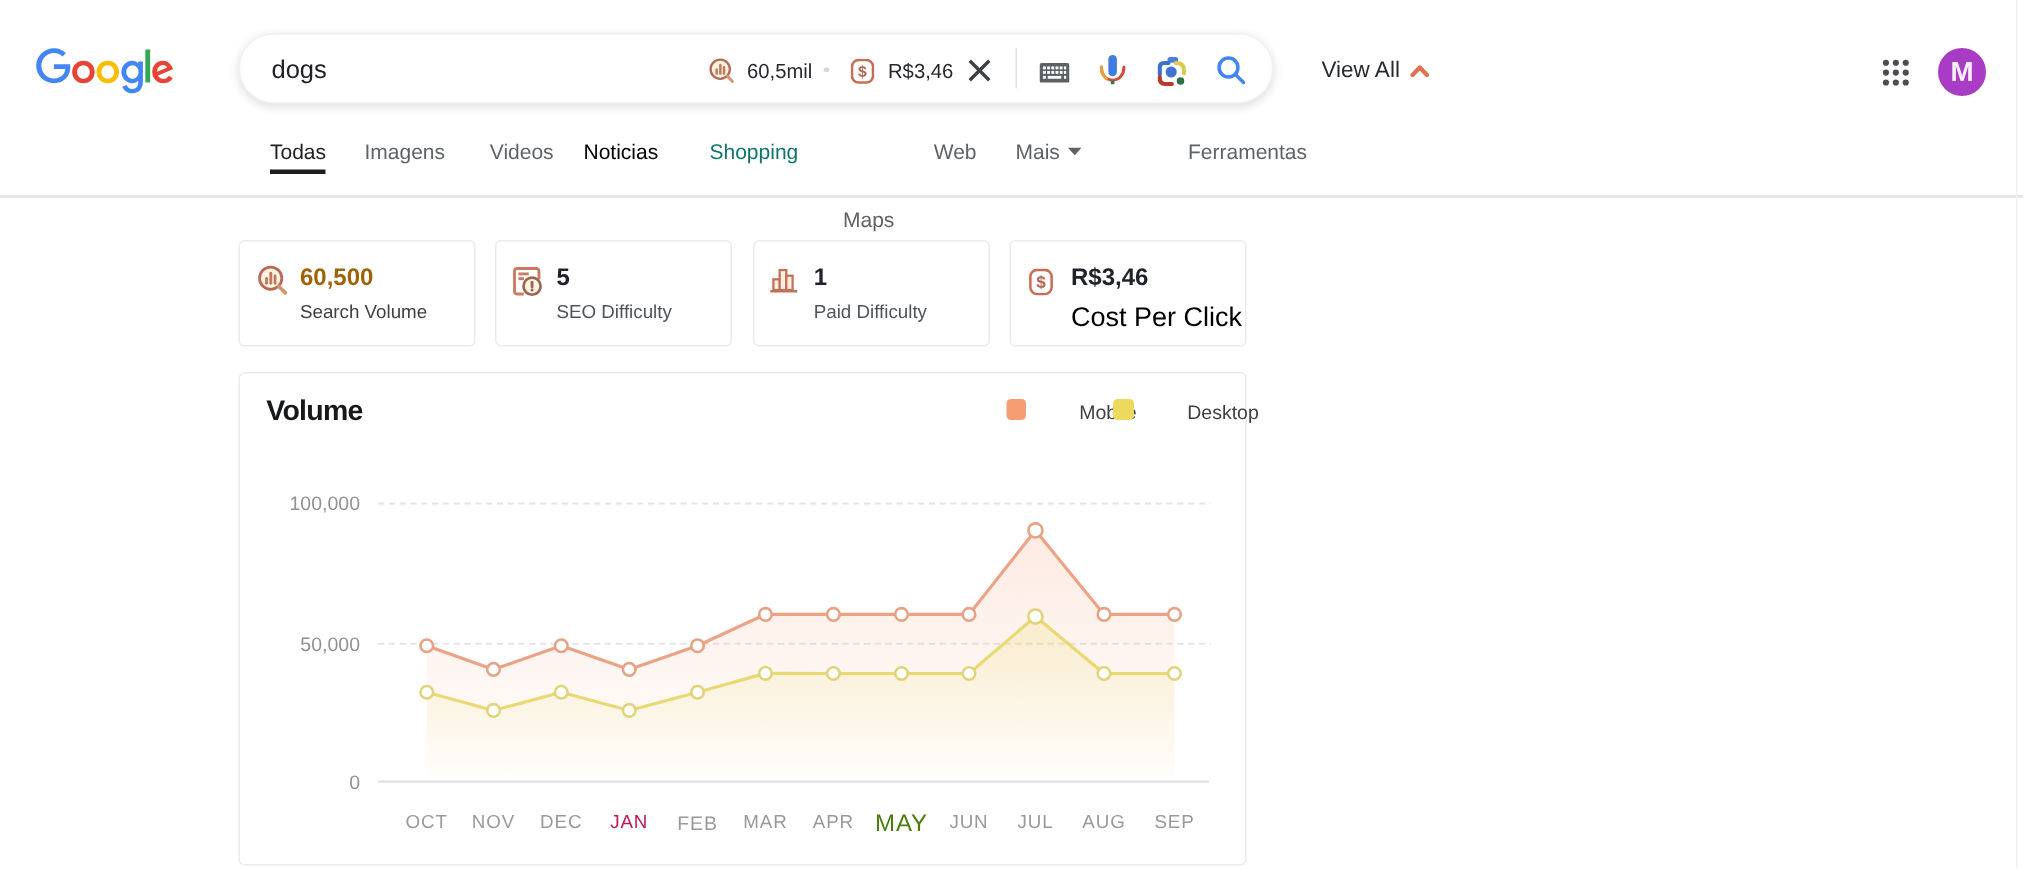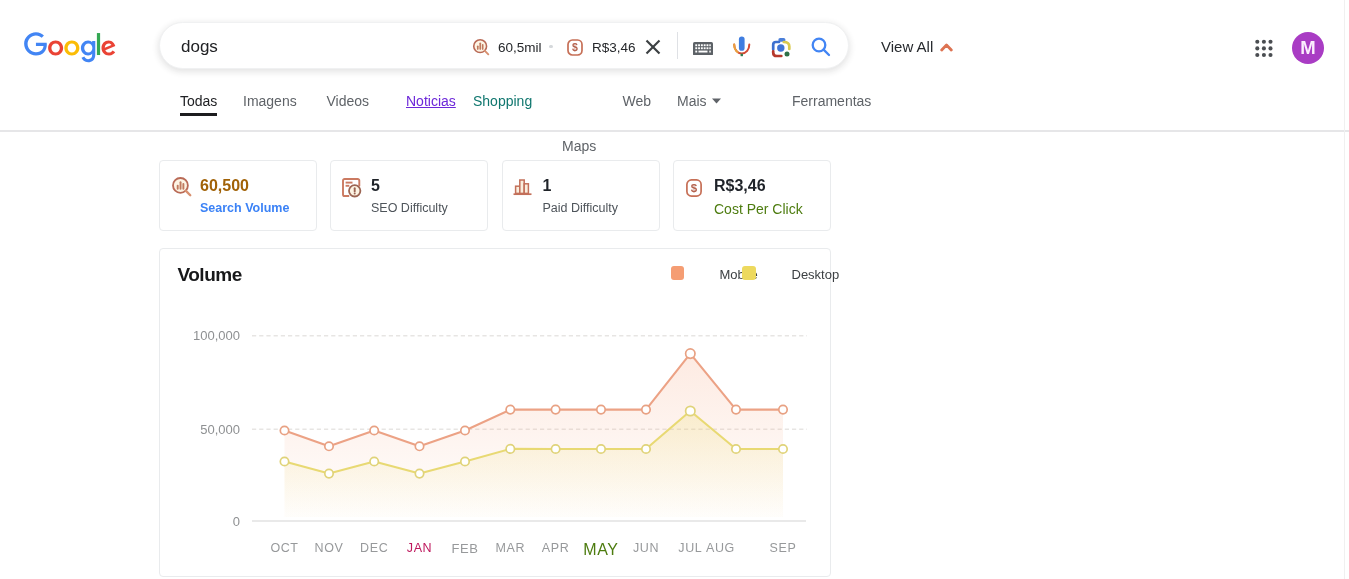--- a/index.html
+++ b/index.html
@@ -103,21 +103,21 @@
       <circle cx="17.5" cy="17" r="2.05"></circle>
   </g>
 </svg>
 
 <div class="abs" style="left:1292px;top:32px;width:32px;height:32px;border-radius:50%;background:#a93cc4;color:#fbeefd;font-size:18.5px;font-weight:bold;text-align:center;line-height:32px;">M</div>
 
 <div class="abs" style="left:180px;top:92.8px;font-size:14px;color:#202124;">Todas</div>
 <div class="abs" style="left:180px;top:112.5px;width:37px;height:3px;background:#1c1d1f;"></div>
 <div class="abs" style="left:243px;top:92.8px;font-size:14px;color:#5f6368;">Imagens</div>
 <div class="abs" style="left:326.5px;top:92.8px;font-size:14px;color:#5f6368;">Videos</div>
-<div class="abs" style="left:406px;top:92.8px;font-size:14px;color:#6d28d9;text-decoration:underline;">Noticias</div>
+<div class="abs" style="left:389px;top:92.8px;font-size:14px;color:#000000;">Noticias</div>
 <div class="abs" style="left:473px;top:92.8px;font-size:14px;color:#0f766e;">Shopping</div>
 <div class="abs" style="left:562px;top:92.8px;font-size:14px;color:#5f6368;margin-top:45px;">Maps</div>
 <div class="abs" style="left:622.5px;top:92.8px;font-size:14px;color:#5f6368;">Web</div>
 <div class="abs" style="left:677px;top:92.8px;font-size:14px;color:#5f6368;">Mais</div>
 <svg class="abs" style="left:711px;top:97.5px" width="11" height="6" viewBox="0 0 11 6">
   <polygon points="1,0.5 10,0.5 5.5,5.5" fill="#5f6368"></polygon>
 </svg>
 <div class="abs" style="left:792px;top:92.8px;font-size:14px;color:#5f6368;">Ferramentas</div>
 
 <div class="abs" style="left:0;top:130.2px;width:1349px;height:1.6px;background:#e6e6e8;"></div>
@@ -129,21 +129,21 @@
 <div class="abs" style="left:673px;top:159.5px;width:158px;height:71px;border:1px solid #e9ebed;border-radius:4px;box-sizing:border-box;"></div>
 
 <svg class="abs" style="left:171px;top:176px" width="22" height="22" viewBox="0 0 24 24">
   <circle cx="10.3" cy="10.3" r="8.1" fill="#fdf4e4" stroke="#b96a56" stroke-width="2"></circle>
   <line x1="7.3" y1="14" x2="7.3" y2="10.5" stroke="#c07a5e" stroke-width="2.1" stroke-linecap="round"></line>
   <line x1="10.4" y1="14" x2="10.4" y2="6.7" stroke="#c07a5e" stroke-width="2.1" stroke-linecap="round"></line>
   <line x1="13.5" y1="14" x2="13.5" y2="8.6" stroke="#c07a5e" stroke-width="2.1" stroke-linecap="round"></line>
   <line x1="16.3" y1="16.3" x2="21" y2="21" stroke="#d8906f" stroke-width="2.6" stroke-linecap="round"></line>
 </svg>
 <div class="abs" style="left:200px;top:176.8px;font-size:16px;font-weight:bold;color:#a16207;">60,500</div>
-<div class="abs" style="left:200px;top:201px;font-size:12.5px;color:#3b82f6;font-weight:bold;">Search Volume</div>
+<div class="abs" style="left:200px;top:201px;font-size:12.5px;color:#404040;">Search Volume</div>
 
 <svg class="abs" style="left:341.5px;top:177.5px" width="20" height="20" viewBox="0 0 20 20">
   <path d="M17.3 8.2 V2.6 a1.6 1.6 0 0 0 -1.6 -1.6 H2.6 A1.6 1.6 0 0 0 1 2.6 v13.8 a1.6 1.6 0 0 0 1.6 1.6 h4.6" fill="none" stroke="#cb7a61" stroke-width="1.9"></path>
   <line x1="3.6" y1="4.6" x2="10.5" y2="4.6" stroke="#cb7a61" stroke-width="1.9"></line>
   <line x1="3.6" y1="7.8" x2="7.3" y2="7.8" stroke="#cb7a61" stroke-width="1.9"></line>
   <circle cx="12.7" cy="12.8" r="5.7" fill="#fdf4e4" stroke="#9c6553" stroke-width="1.8"></circle>
   <line x1="12.7" y1="10.2" x2="12.7" y2="13.4" stroke="#9c6553" stroke-width="1.9" stroke-linecap="round"></line>
   <circle cx="12.7" cy="15.4" r="1" fill="#9c6553"></circle>
 </svg>
 <div class="abs" style="left:371px;top:176.8px;font-size:16px;font-weight:bold;color:#1f2329;">5</div>
@@ -156,21 +156,21 @@
   <line x1="0.5" y1="15.2" x2="18.5" y2="15.2" stroke="#c3705a" stroke-width="1.7"></line>
 </svg>
 <div class="abs" style="left:542.5px;top:176.8px;font-size:16px;font-weight:bold;color:#1f2329;">1</div>
 <div class="abs" style="left:542.5px;top:201px;font-size:12.5px;color:#4e545a;">Paid Difficulty</div>
 
 <svg class="abs" style="left:686px;top:178.5px" width="16" height="18" viewBox="0 0 16 18">
   <rect x="0.9" y="0.9" width="14.2" height="16.2" rx="4.6" fill="none" stroke="#c66f56" stroke-width="1.7"></rect>
   <text x="8" y="13" font-size="11.5" font-weight="bold" fill="#b56450" text-anchor="middle" font-family="Liberation Sans">$</text>
 </svg>
 <div class="abs" style="left:714px;top:176.8px;font-size:16px;font-weight:bold;color:#1f2329;">R$3,46</div>
-<div class="abs" style="left:714px;top:201px;font-size:14px;color:#4d7c0f;">Cost Per Click</div>
+<div class="abs" style="left:714px;top:201px;font-size:18px;color:#000000;">Cost Per Click</div>
 
 <div class="abs" style="left:159px;top:248px;width:672px;height:329px;border:1px solid #e9ebed;border-radius:4px;box-sizing:border-box;"></div>
 <div class="abs" style="left:177.5px;top:263.5px;font-size:19px;font-weight:bold;color:#17181a;letter-spacing:-0.5px;">Volume</div>
 
 <div class="abs" style="left:670.5px;top:266px;width:13.5px;height:13.5px;border-radius:3px;background:#f59d73;"></div>
 <div class="abs" style="left:691.5px;top:266.5px;font-size:13px;color:#3c4043;padding-left:28px;">Mobile</div>
 <div class="abs" style="left:742px;top:266px;width:13.5px;height:13.5px;border-radius:3px;background:#edd95e;"></div>
 <div class="abs" style="left:763.5px;top:266.5px;font-size:13px;color:#3c4043;padding-left:28px;">Desktop</div>
 
 <div class="abs" style="left:143px;top:328.3px;width:97px;text-align:right;font-size:13px;color:#8e9092;">100,000</div>
@@ -180,21 +180,21 @@
 <div class="abs" style="left:254.5px;top:540.5px;width:60px;text-align:center;font-size:12.5px;color:#97999b;letter-spacing:0.6px;">OCT</div>
 <div class="abs" style="left:299px;top:540.5px;width:60px;text-align:center;font-size:12.5px;color:#97999b;letter-spacing:0.6px;">NOV</div>
 <div class="abs" style="left:344.2px;top:540.5px;width:60px;text-align:center;font-size:12.5px;color:#97999b;letter-spacing:0.6px;">DEC</div>
 <div class="abs" style="left:389.5px;top:540.5px;width:60px;text-align:center;font-size:12.5px;color:#be185d;letter-spacing:0.6px;">JAN</div>
 <div class="abs" style="left:435px;top:540.5px;width:60px;text-align:center;font-size:13px;color:#97999b;letter-spacing:0.6px;">FEB</div>
 <div class="abs" style="left:480.3px;top:540.5px;width:60px;text-align:center;font-size:12.5px;color:#97999b;letter-spacing:0.6px;">MAR</div>
 <div class="abs" style="left:525.6px;top:540.5px;width:60px;text-align:center;font-size:12.5px;color:#97999b;letter-spacing:0.6px;">APR</div>
 <div class="abs" style="left:571px;top:540.5px;width:60px;text-align:center;font-size:16px;color:#4d7c0f;letter-spacing:0.6px;">MAY</div>
 <div class="abs" style="left:616px;top:540.5px;width:60px;text-align:center;font-size:12.5px;color:#97999b;letter-spacing:0.6px;">JUN</div>
 <div class="abs" style="left:660.3px;top:540.5px;width:60px;text-align:center;font-size:12.5px;color:#97999b;letter-spacing:0.6px;">JUL</div>
-<div class="abs" style="left:706px;top:540.5px;width:60px;text-align:left;font-size:12.5px;color:#97999b;letter-spacing:0.6px;">AUG</div>
+<div class="abs" style="left:706px;top:540.5px;width:60px;text-align:center;font-size:12.5px;color:#97999b;letter-spacing:0.6px;">AUG</div>
 <div class="abs" style="left:753px;top:540.5px;width:60px;text-align:center;font-size:12.5px;color:#97999b;letter-spacing:0.6px;">SEP</div>
 
 <svg class="abs" style="left:159px;top:248px" width="672" height="329" viewBox="159 248 672 329">
   <defs>
     <linearGradient id="gO" x1="0" y1="353" x2="0" y2="519" gradientUnits="userSpaceOnUse">
       <stop offset="0" stop-color="#f59d73" stop-opacity="0.21"></stop>
       <stop offset="1" stop-color="#f59d73" stop-opacity="0.01"></stop>
     </linearGradient>
     <linearGradient id="gY" x1="0" y1="411" x2="0" y2="514" gradientUnits="userSpaceOnUse">
       <stop offset="0" stop-color="#ead964" stop-opacity="0.23"></stop>

